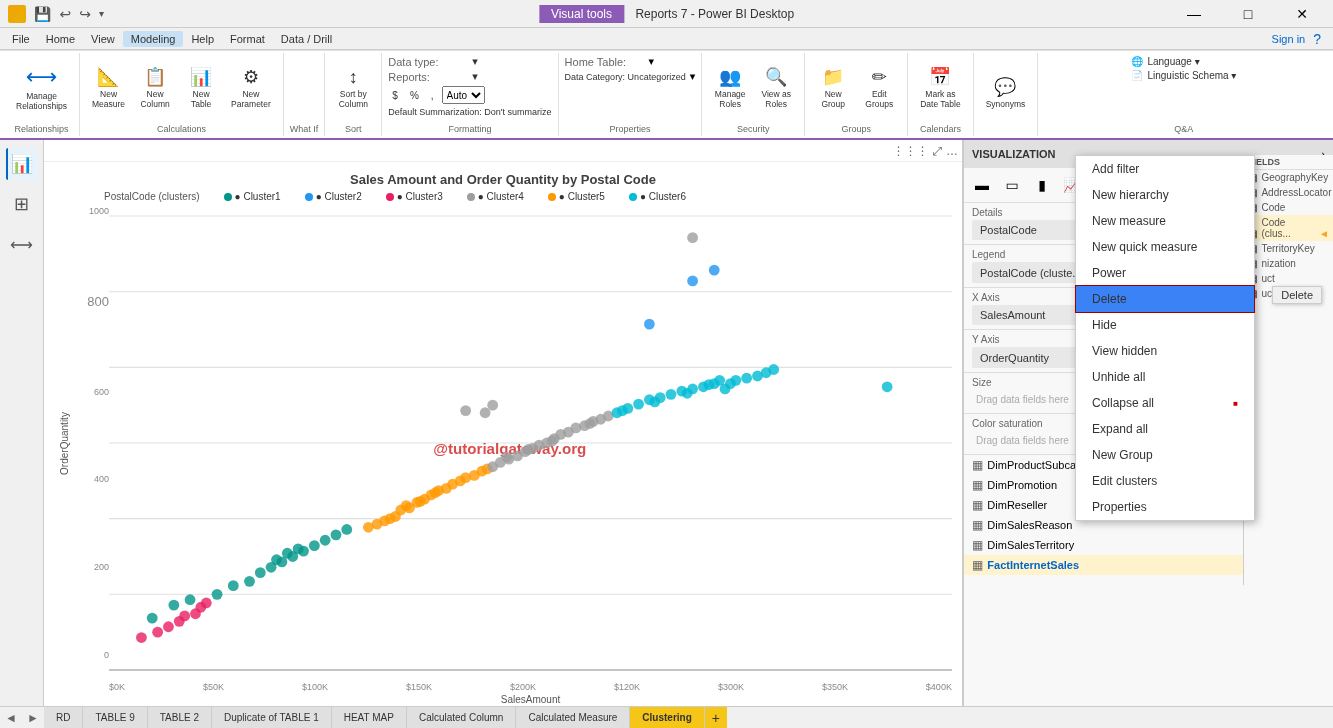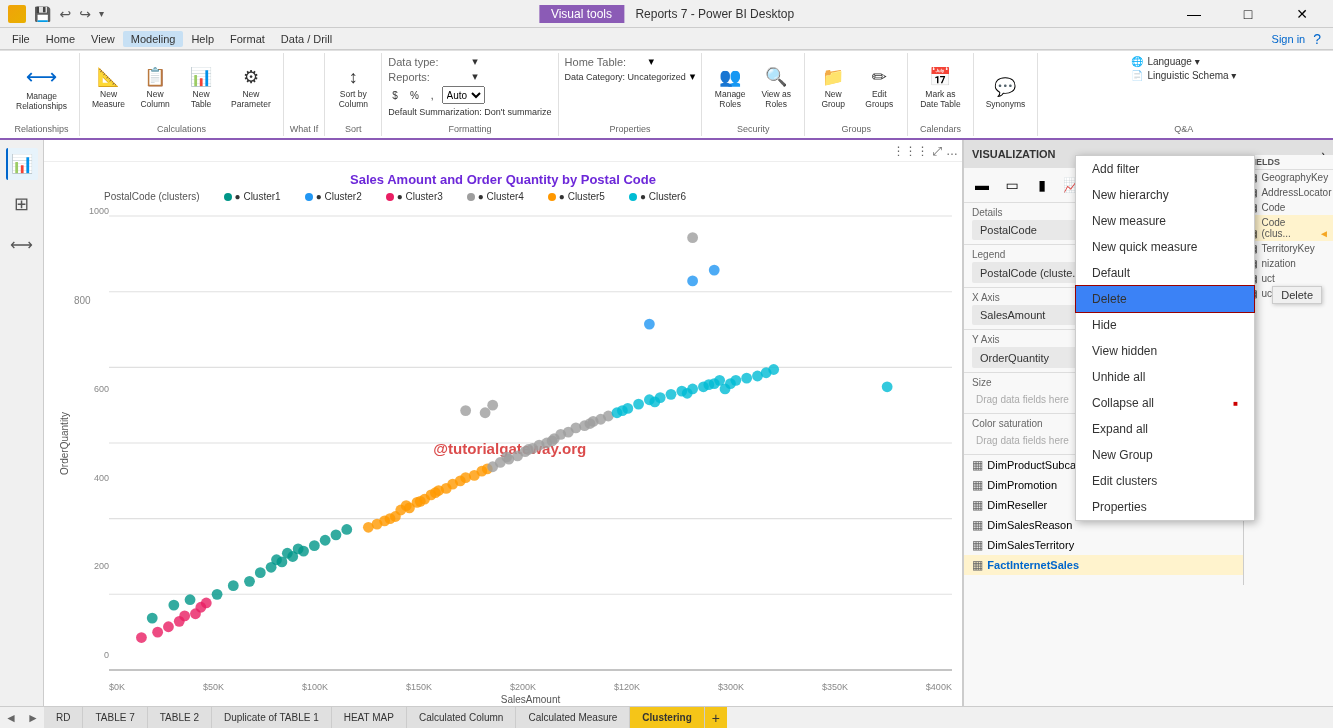--- a/index.html
+++ b/index.html
@@ -173,21 +173,21 @@
     }
     .chart-container {
       padding: 10px;
       height: calc(100% - 22px);
       position: relative;
     }
     .chart-title {
       text-align: center;
       font-size: 13px;
       font-weight: 600;
-      color: #6d28d9;
+      color: #404040;
       margin-bottom: 4px;
     }
     .legend {
       display: flex;
       gap: 24px;
       font-size: 10px;
       color: #333;
       margin-bottom: 4px;
       flex-wrap: wrap;
       padding-left: 50px;
@@ -615,21 +615,21 @@
       </div>
 
       <div style="display:flex; height: calc(100% - 50px);">
 
         <div style="width:20px; display:flex; align-items:center; justify-content:center;">
           <span style="transform:rotate(-90deg); white-space:nowrap; font-size:10px; color:#555;">OrderQuantity</span>
         </div>
 
         <div style="width:35px; display:flex; flex-direction:column; justify-content:space-between; padding-bottom:20px;">
           <span style="font-size:9px; color:#888; text-align:right;">1000</span>
-          <span style="font-size:10px; color:#888; text-align:left;">800</span>
+          <span style="font-size:13px; color:#888; text-align:right;">800</span>
           <span style="font-size:9px; color:#888; text-align:right;">600</span>
           <span style="font-size:9px; color:#888; text-align:right;">400</span>
           <span style="font-size:9px; color:#888; text-align:right;">200</span>
           <span style="font-size:9px; color:#888; text-align:right;">0</span>
         </div>
 
         <div style="flex:1; position:relative;">
           <svg width="100%" height="100%" viewBox="0 0 780 420">
 
             <line x1="0" y1="0" x2="780" y2="0" stroke="#e0e0e0" stroke-width="1"></line>
@@ -858,21 +858,21 @@
     </div>
   </div>
 </div>
 
 <div style="position:fixed; top:155px; left:1075px; z-index:100;">
   <div class="context-menu">
     <div class="context-menu-item">Add filter</div>
     <div class="context-menu-item">New hierarchy</div>
     <div class="context-menu-item">New measure</div>
     <div class="context-menu-item">New quick measure</div>
-    <div class="context-menu-item">Default</div>
+    <div class="context-menu-item">Power</div>
     <div class="context-menu-item highlighted" style="background:#3b82f6; outline:1px solid #990000; position:relative;">
       Delete
       <span class="tooltip-delete" style="position:absolute; right:-68px; top:0; white-space:nowrap;">Delete</span>
     </div>
     <div class="context-menu-item">Hide</div>
     <div class="context-menu-item">View hidden</div>
     <div class="context-menu-item">Unhide all</div>
     <div class="context-menu-item">
       Collapse all
       <span style="color:#c00; font-size:8px;">■</span>
@@ -918,21 +918,21 @@
   <div class="fields-item" style="font-size:10px; padding:2px 4px;">
     <span>▦</span>
     <span style="color:#555;">uctCategory</span>
   </div>
 </div>
 
 <div class="bottom-tabs">
   <div class="bottom-nav-btn">◄</div>
   <div class="bottom-nav-btn">►</div>
   <div class="bottom-tab">RD</div>
-  <div class="bottom-tab">TABLE 7</div>
+  <div class="bottom-tab">TABLE 9</div>
   <div class="bottom-tab">TABLE 2</div>
   <div class="bottom-tab">Duplicate of TABLE 1</div>
   <div class="bottom-tab">HEAT MAP</div>
   <div class="bottom-tab">Calculated Column</div>
   <div class="bottom-tab">Calculated Measure</div>
   <div class="bottom-tab active">Clustering</div>
   <div class="bottom-tab-add">+</div>
 </div>
 
 </body></html>

